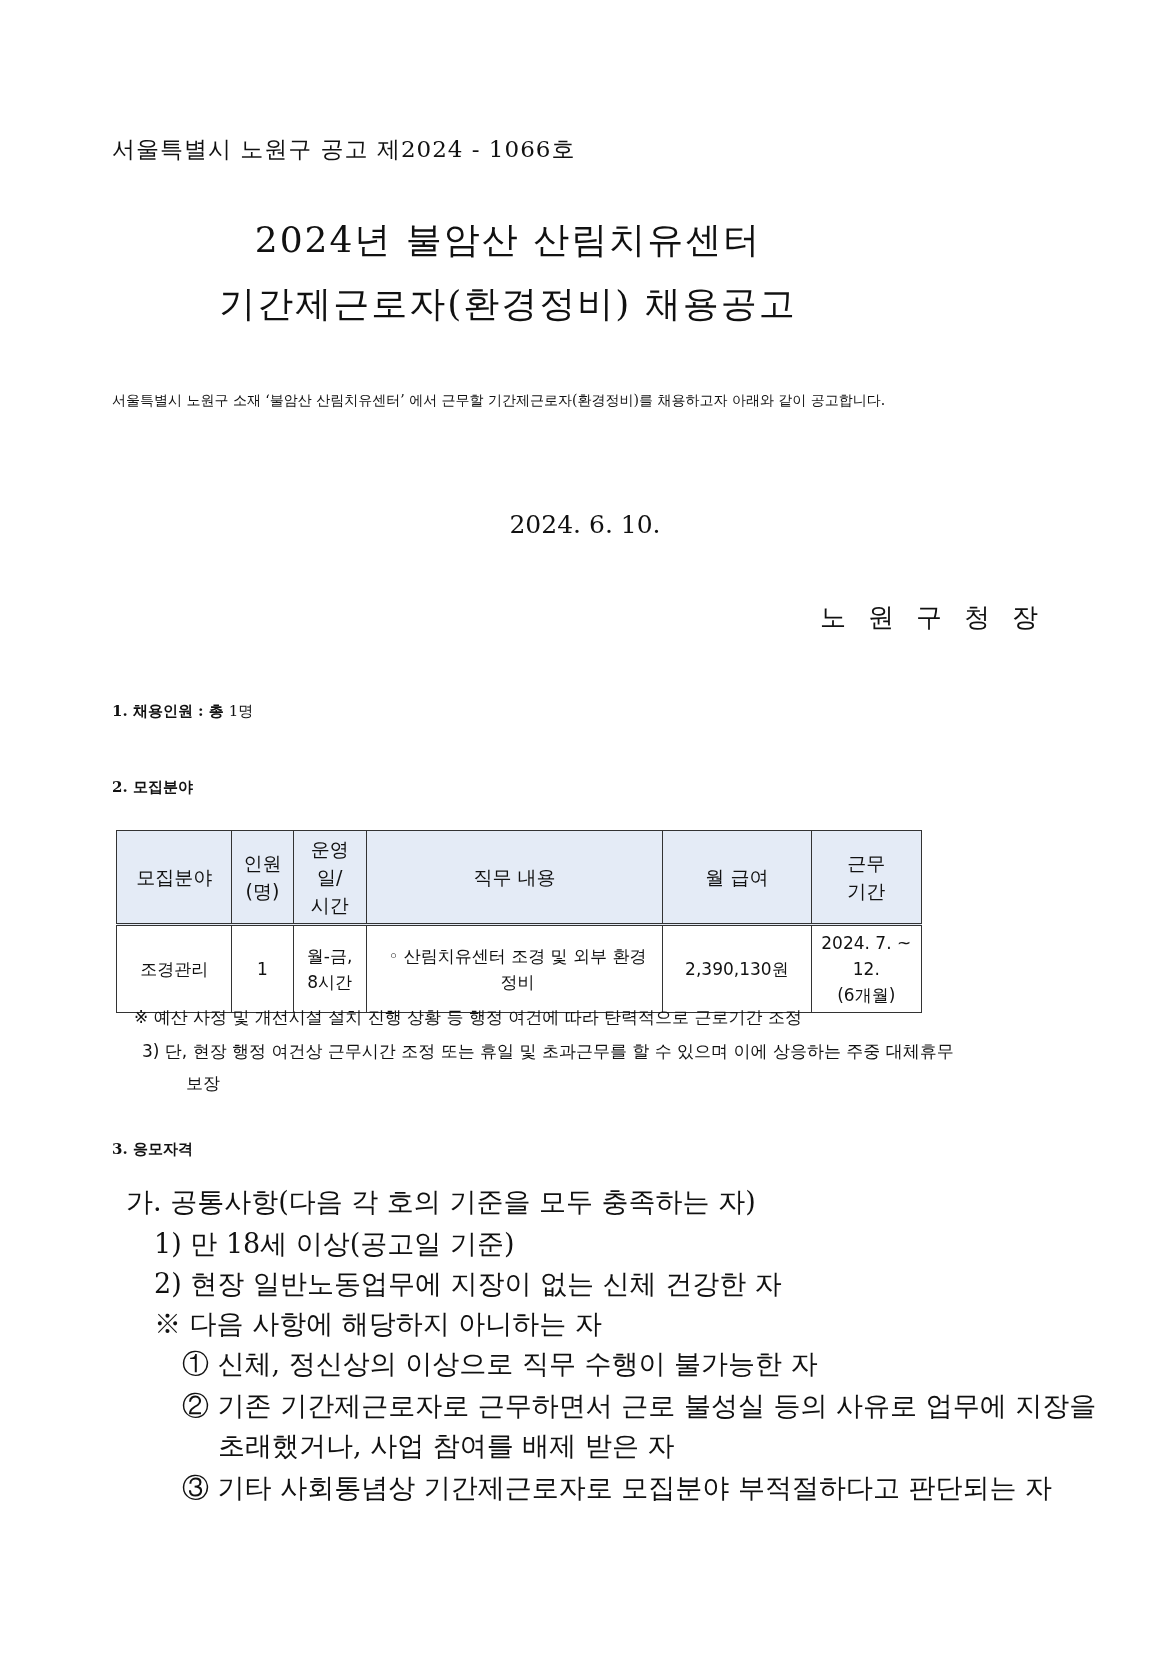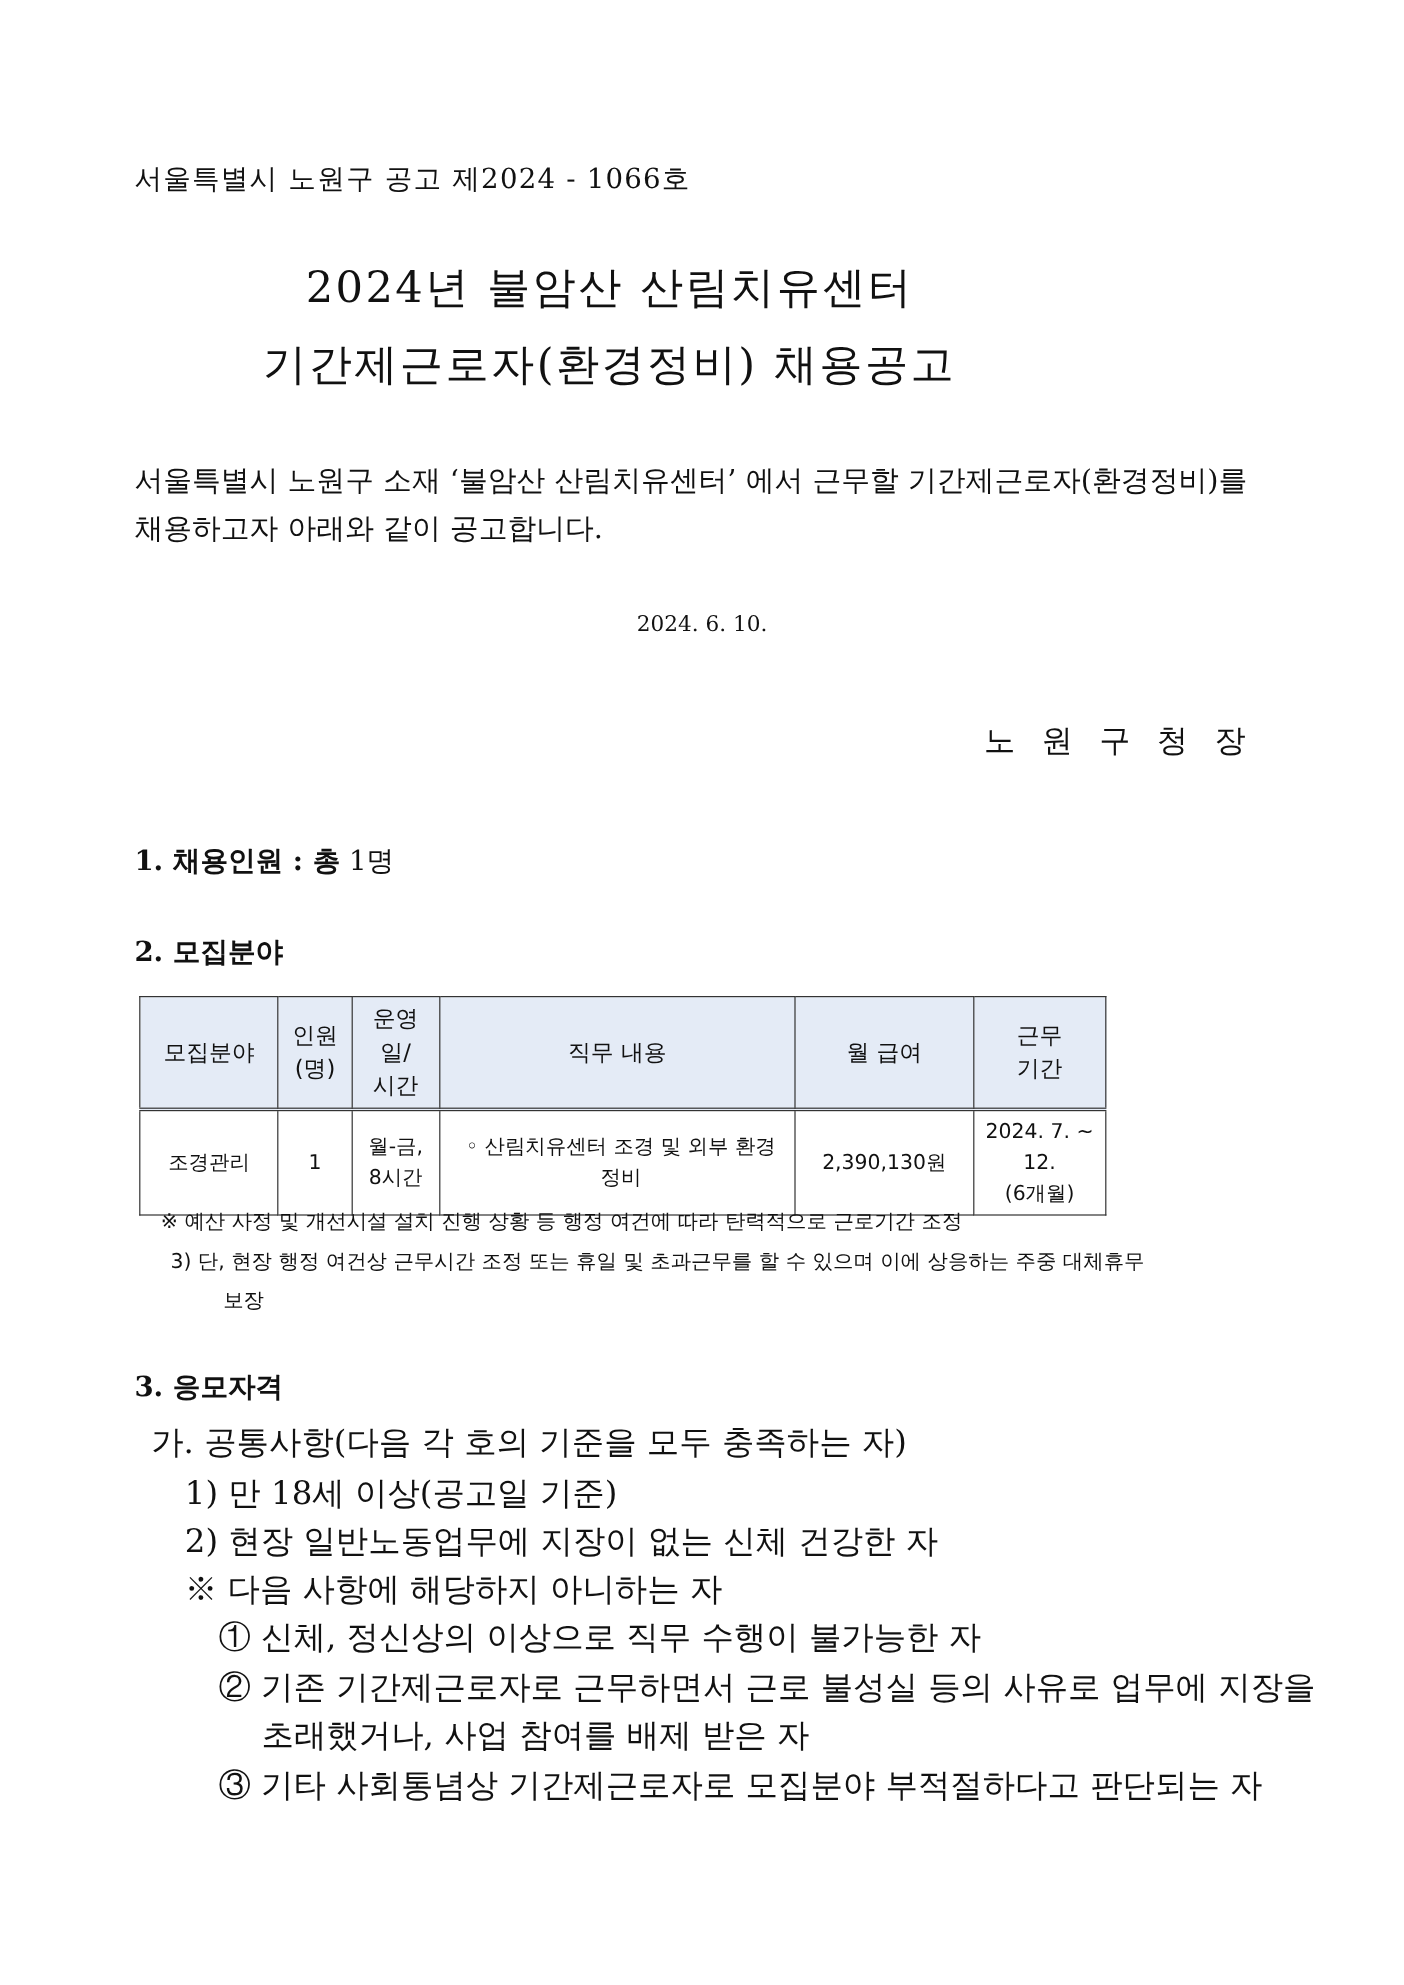--- a/index.html
+++ b/index.html
@@ -3,24 +3,24 @@
 <meta charset="utf-8">
 <style>
   html, body { margin: 0; padding: 0; background: #ffffff; }
   body { width: 1170px; height: 1654px; position: relative; overflow: hidden;
          font-family: "DejaVu Serif", "Liberation Serif", serif; color: #111; }
   .abs { position: absolute; }
   .notice-no { left: 112px; top: 134px; font-size: 23px; letter-spacing: 1px; }
   .title { left: 0; width: 1016px; text-align: center; font-size: 36px; letter-spacing: 2px; }
   .title1 { top: 216px; }
   .title2 { top: 280px; }
-  .intro { left: 112px; width: 950px; top: 380px; font-size: 24px; line-height: 40px; }
-  .date { left: 0; width: 1170px; text-align: center; top: 510px; font-size: 18px; }
+  .intro { left: 112px; width: 950px; top: 380px; font-size: 14px; line-height: 40px; }
+  .date { left: 0; width: 1170px; text-align: center; top: 510px; font-size: 25px; }
   .signer { right: 110px; top: 600px; font-size: 26px; letter-spacing: 22px; }
-  .sec-head { left: 112px; font-size: 23px; font-weight: bold; }
+  .sec-head { left: 112px; font-size: 15px; font-weight: bold; }
   .sec1 { top: 702px; }
   .sec1 .plain { font-weight: normal; }
   .sec2 { top: 778px; }
   table.recruit { position: absolute; left: 116px; top: 830px; width: 806px; border-collapse: collapse;
                   font-family: "DejaVu Sans", "Liberation Sans", sans-serif; font-size: 18px; }
   table.recruit th, table.recruit td { border: 1px solid #333; text-align: center; vertical-align: middle; padding: 4px 6px; }
   table.recruit thead th { background: #e4ebf6; font-weight: normal; height: 64px; line-height: 28px; font-size: 19px; }
   table.recruit thead tr { border-bottom: 3px double #333; }
   table.recruit tbody td { height: 76px; line-height: 26px; font-size: 17px; }
   table.recruit td.duty { text-align: center; padding-left: 12px; }

